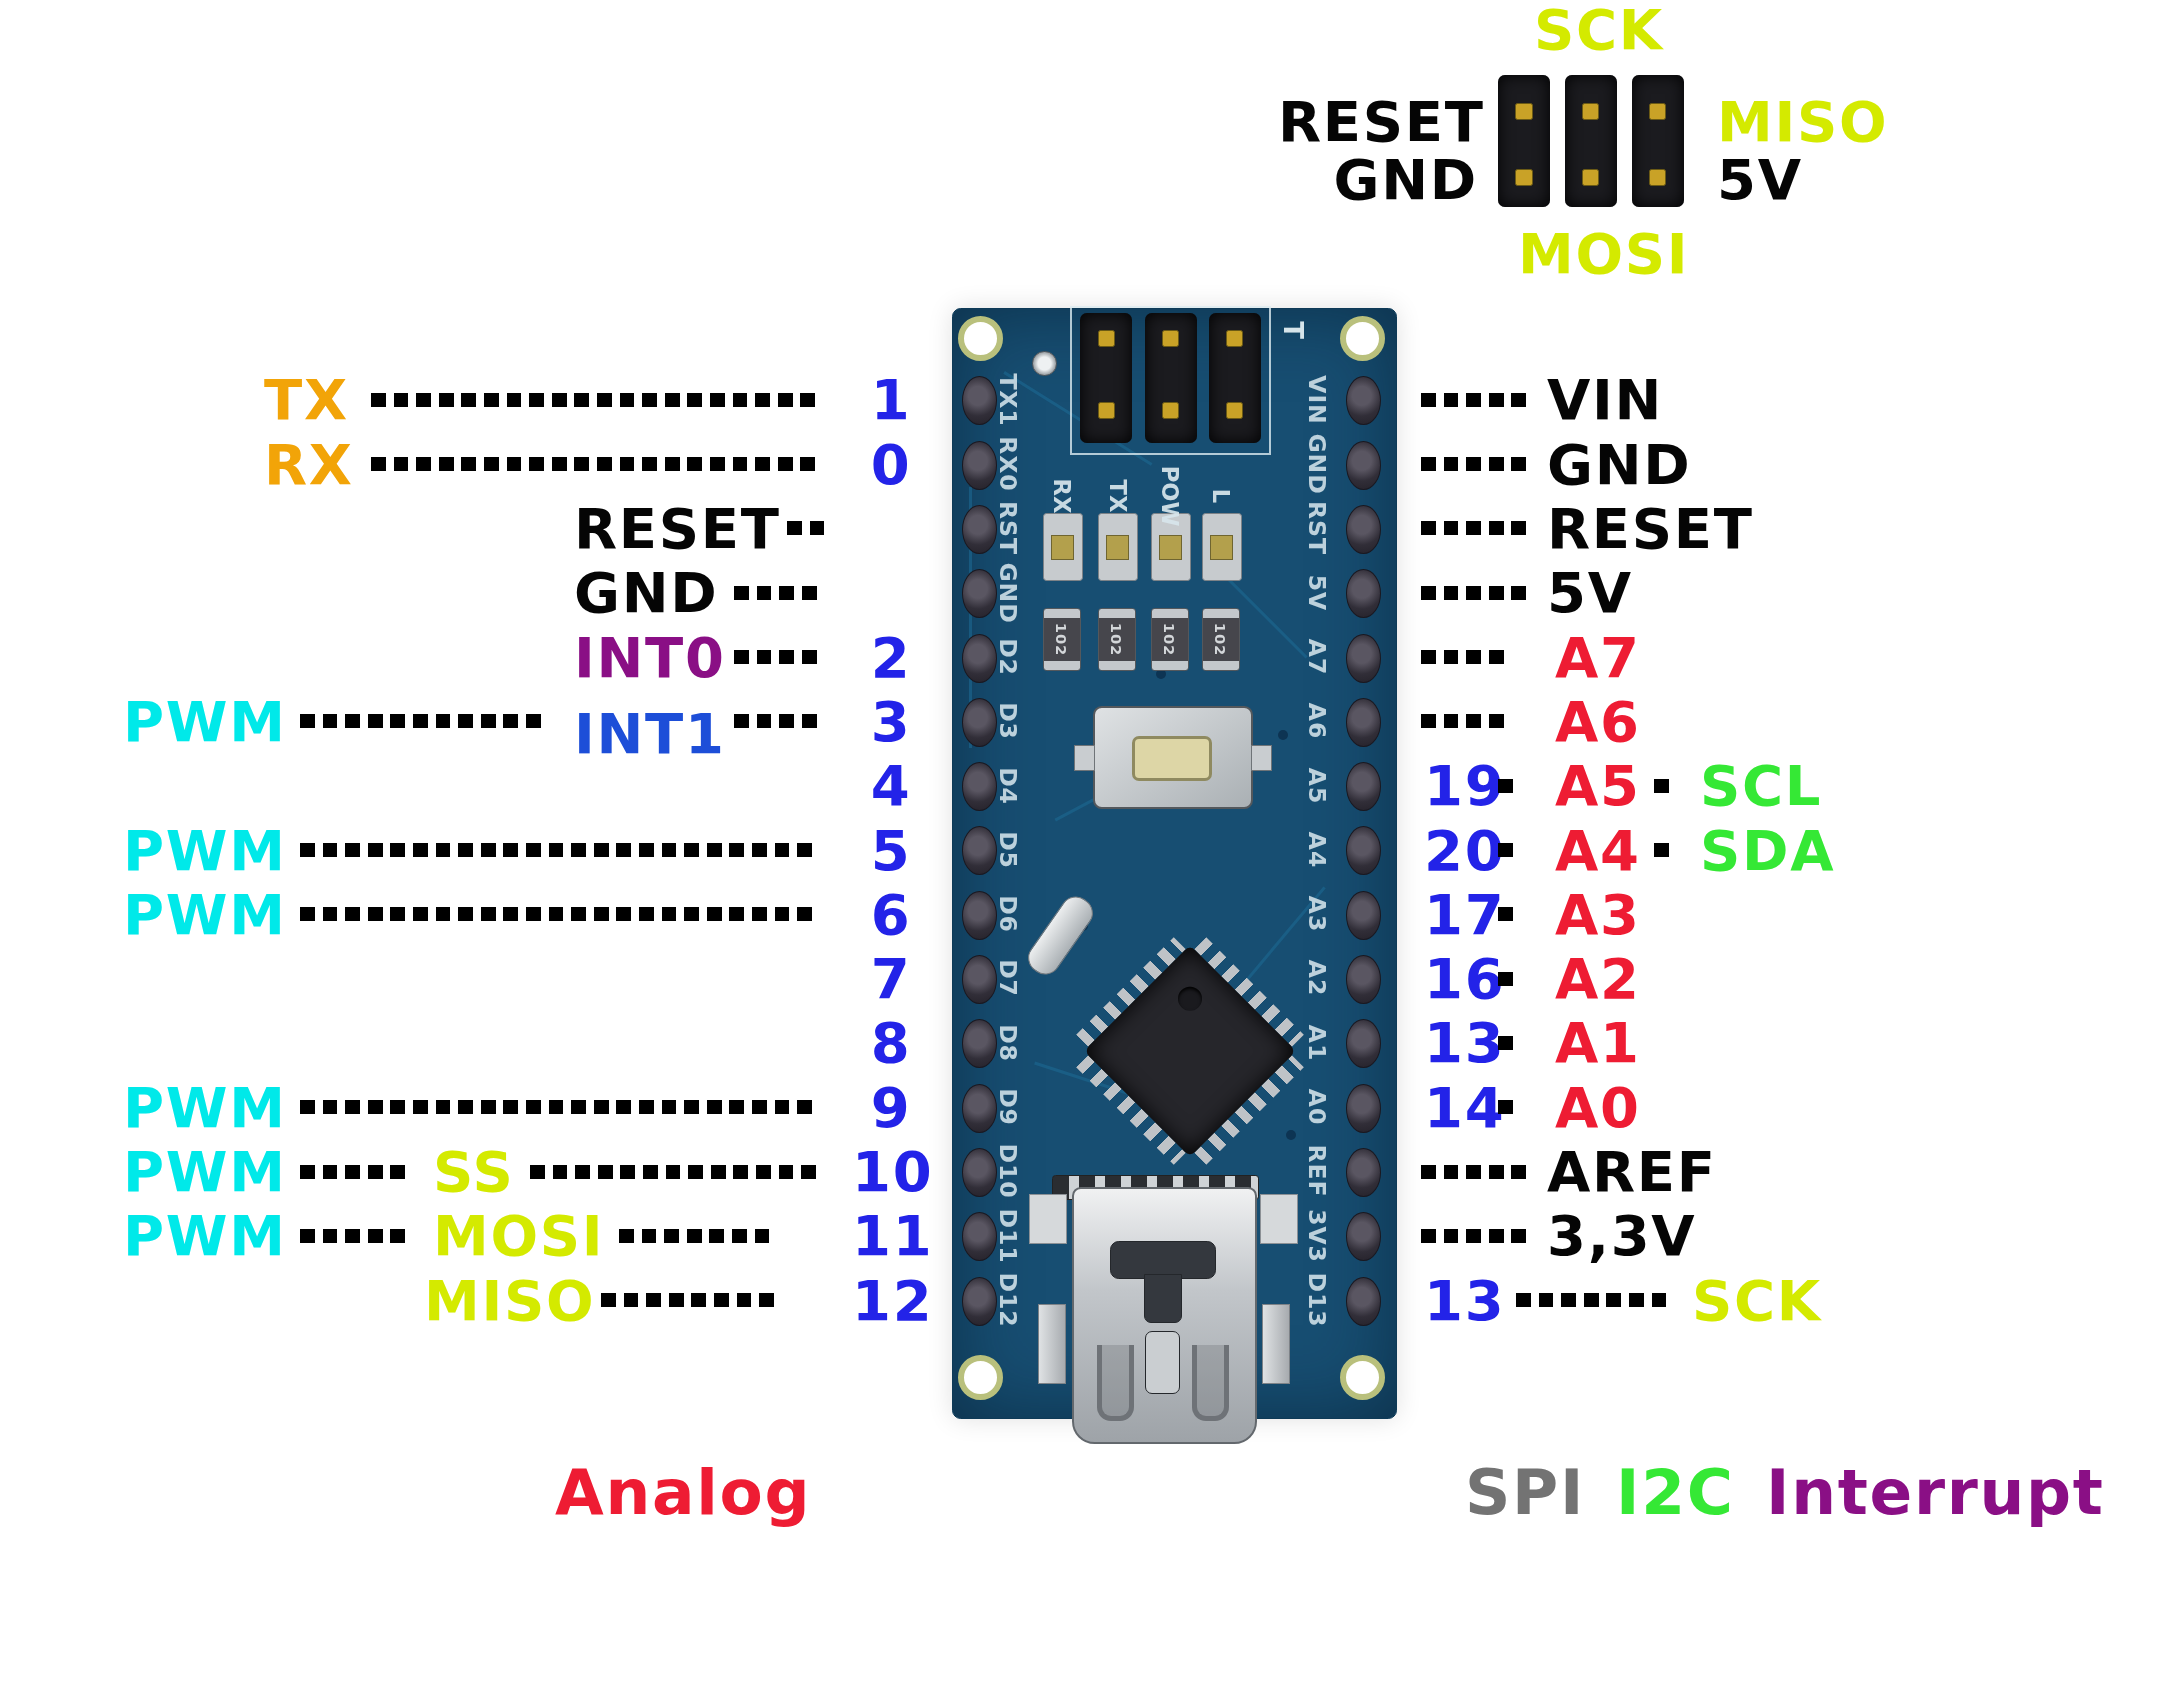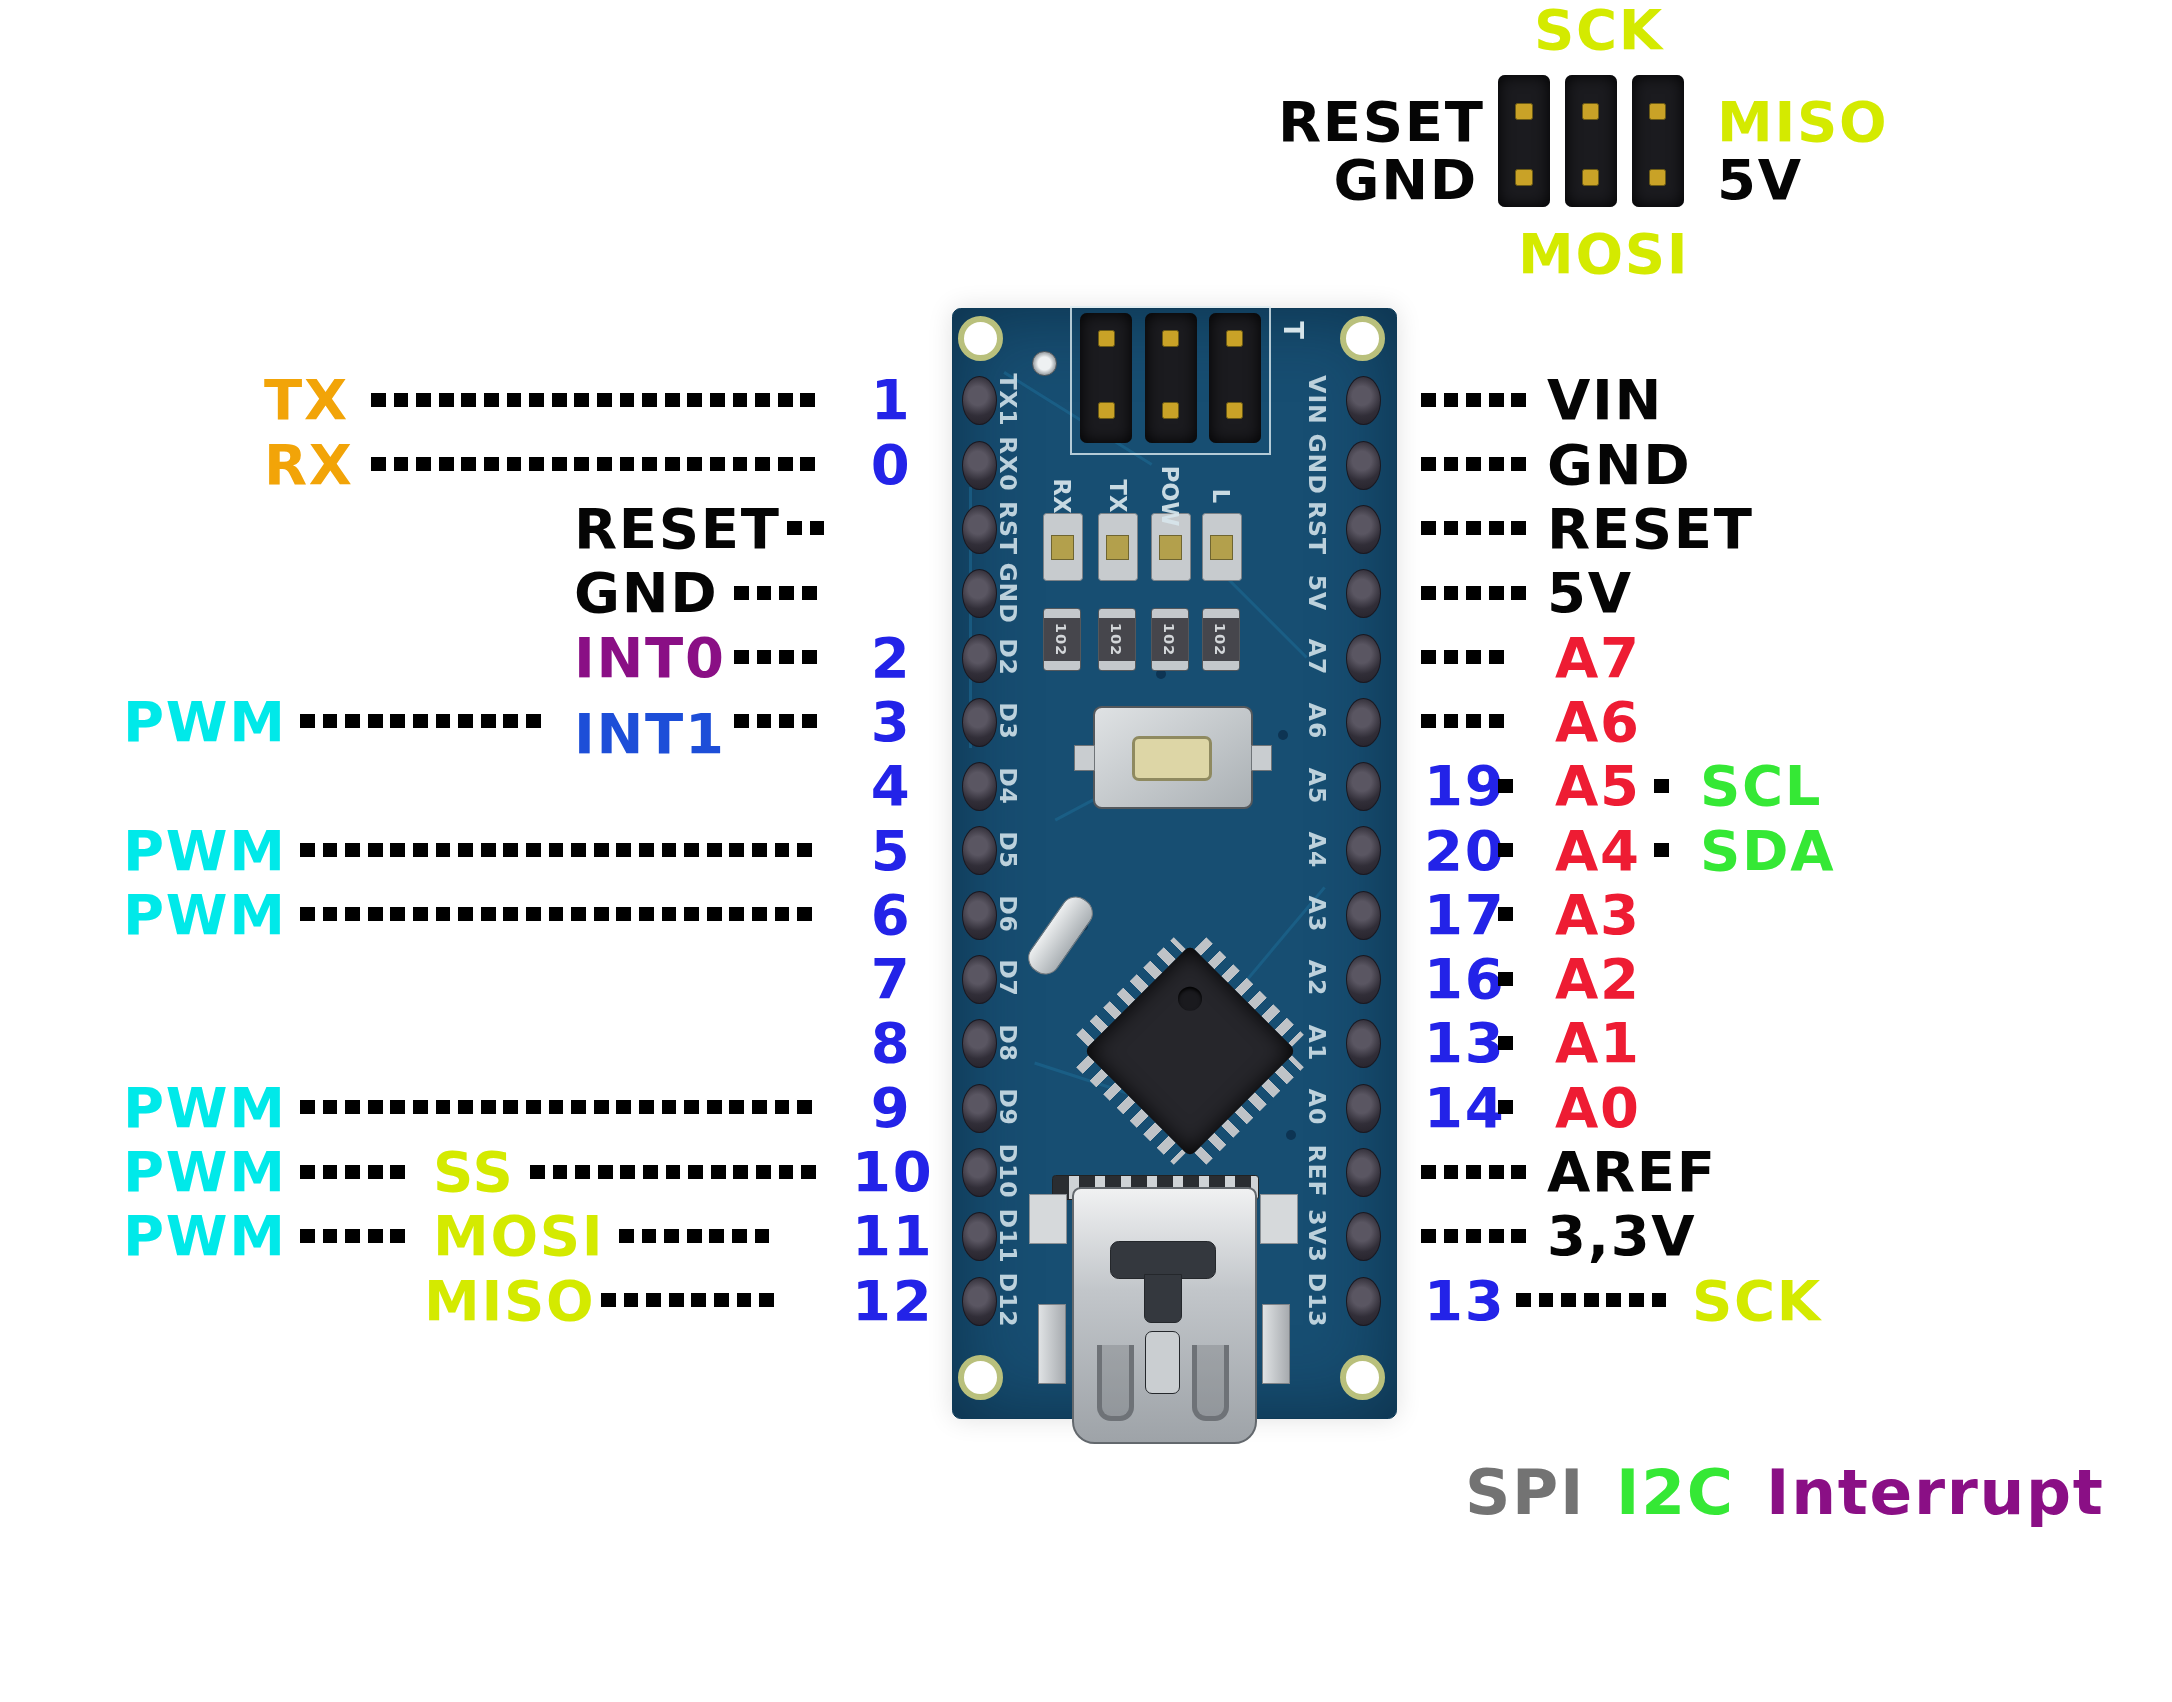--- a/index.html
+++ b/index.html
@@ -246,20 +246,21 @@
     <div class="dash" style="left: 619px; top: 1229px; width: 150px;"></div>
     <div class="t" style="left: 852px; top: 1198px; color: rgb(35, 35, 232); width: 78px; text-align: center;">11</div>
     <div class="dash" style="left: 1421px; top: 1229px; width: 105px;"></div>
     <div class="t" style="left: 1547px; top: 1198px; color: rgb(5, 5, 5);">3,3V</div>
     <div class="t" style="left: 424px; top: 1263px; color: rgb(212, 234, 0);">MISO</div>
     <div class="dash" style="left: 601px; top: 1293px; width: 173px;"></div>
     <div class="t" style="left: 852px; top: 1263px; color: rgb(35, 35, 232); width: 78px; text-align: center;">12</div>
     <div class="t" style="left: 1424px; top: 1263px; color: rgb(35, 35, 232);">13</div>
     <div class="dash" style="left: 1516px; top: 1293px; width: 150px;"></div>
     <div class="t" style="left: 1692px; top: 1263px; color: rgb(212, 234, 0);">SCK</div>
+    <div class="t lg" style="left: 555px; top: 1455px; color: rgb(238, 28, 51);">Analog</div>
     <div class="t lg" style="left: 1465px; top: 1455px; color: #737373;">SPI</div>
     <div class="t lg" style="left: 1616px; top: 1455px; color: rgb(53, 232, 53);">I2C</div>
     <div class="t lg" style="left: 1766px; top: 1455px; color: rgb(138, 15, 133);">Interrupt</div>
     <div class="pad" style="left: 962px; top: 376px;"></div>
     <div class="pad" style="left: 1346px; top: 376px;"></div>
     <div class="silk" style="left: 969px; top: 361px;">TX1</div>
     <div class="silk" style="left: 1278px; top: 361px;">VIN</div>
     <div class="pad" style="left: 962px; top: 441px;"></div>
     <div class="pad" style="left: 1346px; top: 441px;"></div>
     <div class="silk" style="left: 969px; top: 425px;">RX0</div>

